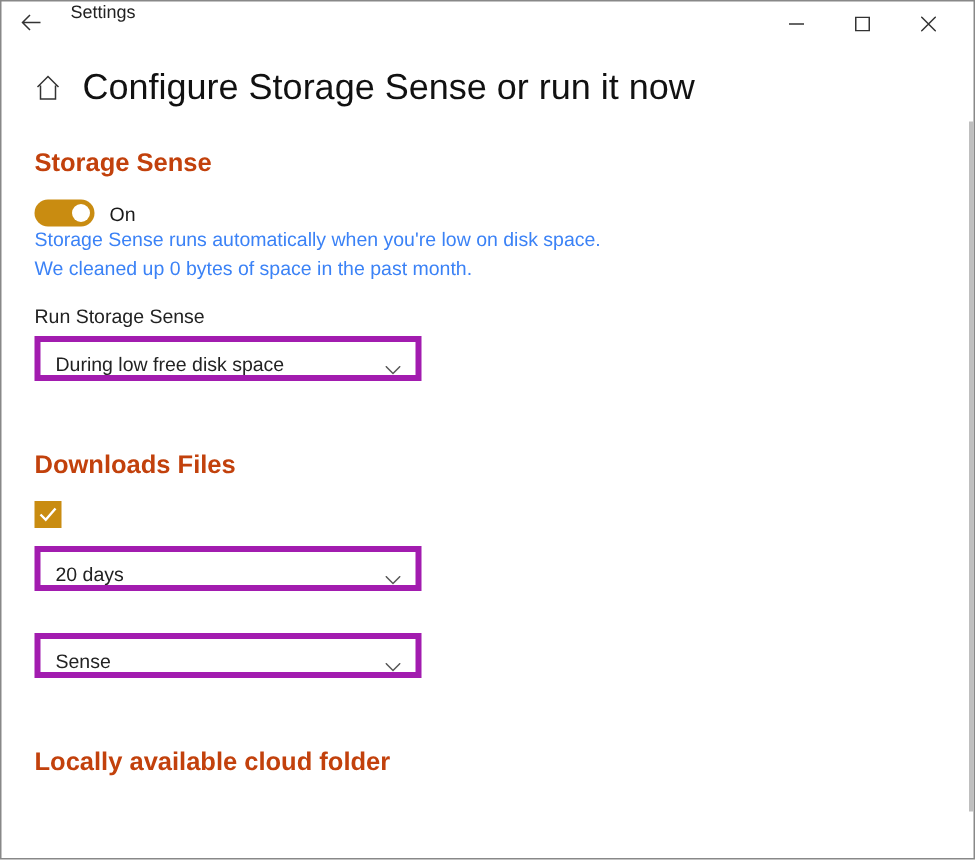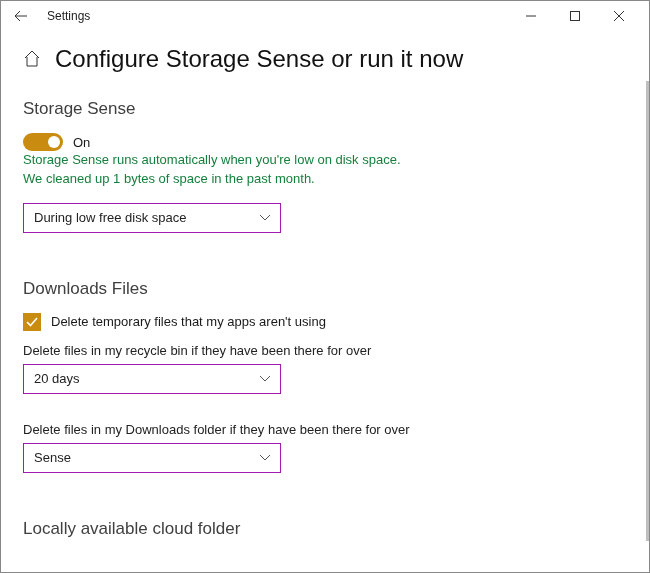--- a/index.html
+++ b/index.html
@@ -9,21 +9,21 @@
       color: #1a1a1a;
       background: #fff;
       width: 650px;
       height: 573px;
       overflow: hidden;
       border: 1px solid #888;
       position: relative;
     }
     .titlebar {
       display: flex;
-      align-items: center;
+      align-items: flex-start;
       height: 30px;
       padding: 0 8px 0 6px;
     }
     .titlebar .back {
       width: 28px; height: 28px;
       display: flex; align-items: center; justify-content: center;
       cursor: default;
     }
     .titlebar .title {
       margin-left: 12px;
@@ -60,50 +60,50 @@
       gap: 14px;
       margin-bottom: 26px;
     }
     .page-header h1 {
       font-size: 24px;
       font-weight: 400;
       color: #111;
     }
     h2 {
       font-size: 17px;
-      font-weight: 400;
+      font-weight: 700;
       margin-bottom: 14px;
-      color: #404040;
+      color: #c2410c;
     }
     .toggle-row {
       display: flex;
       align-items: center;
       gap: 10px;
     }
     .toggle {
       width: 40px; height: 18px;
       background: #c98c11;
       border-radius: 9px;
       position: relative;
     }
     .toggle::after {
       content: "";
       position: absolute;
       right: 3px; top: 3px;
       width: 12px; height: 12px;
       background: #fff;
       border-radius: 50%;
     }
-    .descline { line-height: 1.45; margin-bottom: 14px; color: #15803d; }
+    .descline { line-height: 1.45; margin-bottom: 14px; color: #3b82f6; }
     .label { margin-bottom: 6px; color: #222; }
     .dropdown {
-      border: 1px solid #a21caf;
+      border: 4px solid #a21caf;
       height: 30px;
       display: flex;
-      align-items: center;
+      align-items: flex-end;
       padding: 0 10px;
       width: 258px;
       justify-content: space-between;
       cursor: default;
       color: #222;
       margin-bottom: 24px;
     }
     .checkbox-row {
       display: flex;
       align-items: center;
@@ -160,49 +160,47 @@
       <h1>Configure Storage Sense or run it now</h1>
     </div>
 
     <h2>Storage Sense</h2>
     <div class="toggle-row">
       <div class="toggle"></div>
       <span>On</span>
     </div>
     <div class="descline">
       <div>Storage Sense runs automatically when you're low on disk space.</div>
-      <div>We cleaned up 1 bytes of space in the past month.</div>
-    </div>
+      <div>We cleaned up 0 bytes of space in the past month.</div>
+    </div>
+    <div class="label">Run Storage Sense</div>
     <div class="dropdown">
       <span>During low free disk space</span>
       <svg width="10" height="6">
           <path d="M0 0 L5 5 L10 0" stroke="#555" fill="none" stroke-width="1"></path>
         </svg>
     </div>
 
     <div class="section-gap"></div>
 
     <h2>Downloads Files</h2>
     <div class="checkbox-row">
       <div class="checkbox">
         <svg width="12" height="12">
             <path d="M1 6 L4.5 9.5 L11 2" stroke="#fff" stroke-width="1.6" fill="none"></path>
           </svg>
       </div>
-      <span>Delete temporary files that my apps aren't using</span>
-    </div>
-    <div class="label">Delete files in my recycle bin if they have been there for over</div>
+    </div>
     <div class="dropdown">
       <span>20 days</span>
       <svg width="10" height="6">
           <path d="M0 0 L5 5 L10 0" stroke="#555" fill="none" stroke-width="1"></path>
         </svg>
     </div>
     <div class="small-gap"></div>
-    <div class="label">Delete files in my Downloads folder if they have been there for over</div>
     <div class="dropdown">
       <span>Sense</span>
       <svg width="10" height="6">
           <path d="M0 0 L5 5 L10 0" stroke="#555" fill="none" stroke-width="1"></path>
         </svg>
     </div>
 
     <div class="section-gap"></div>
 
     <h2>Locally available cloud folder</h2>

